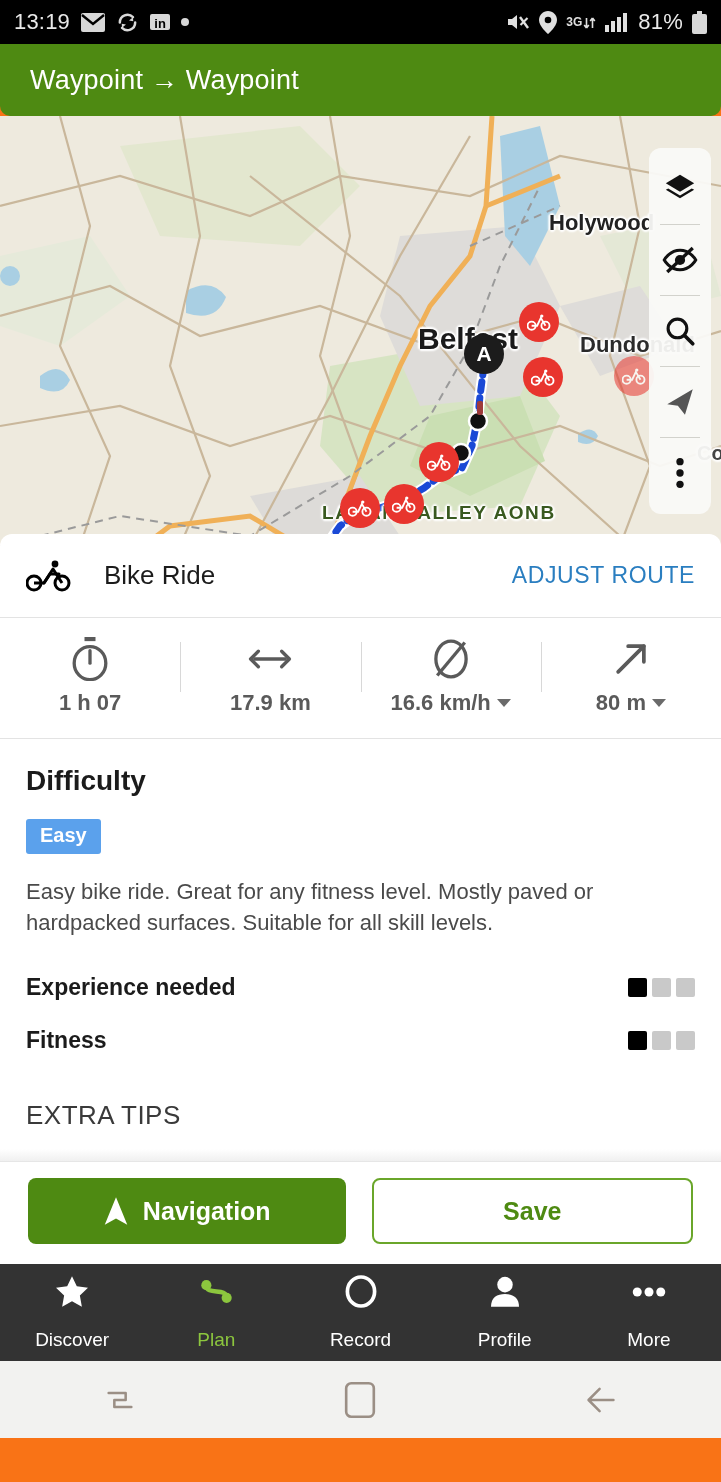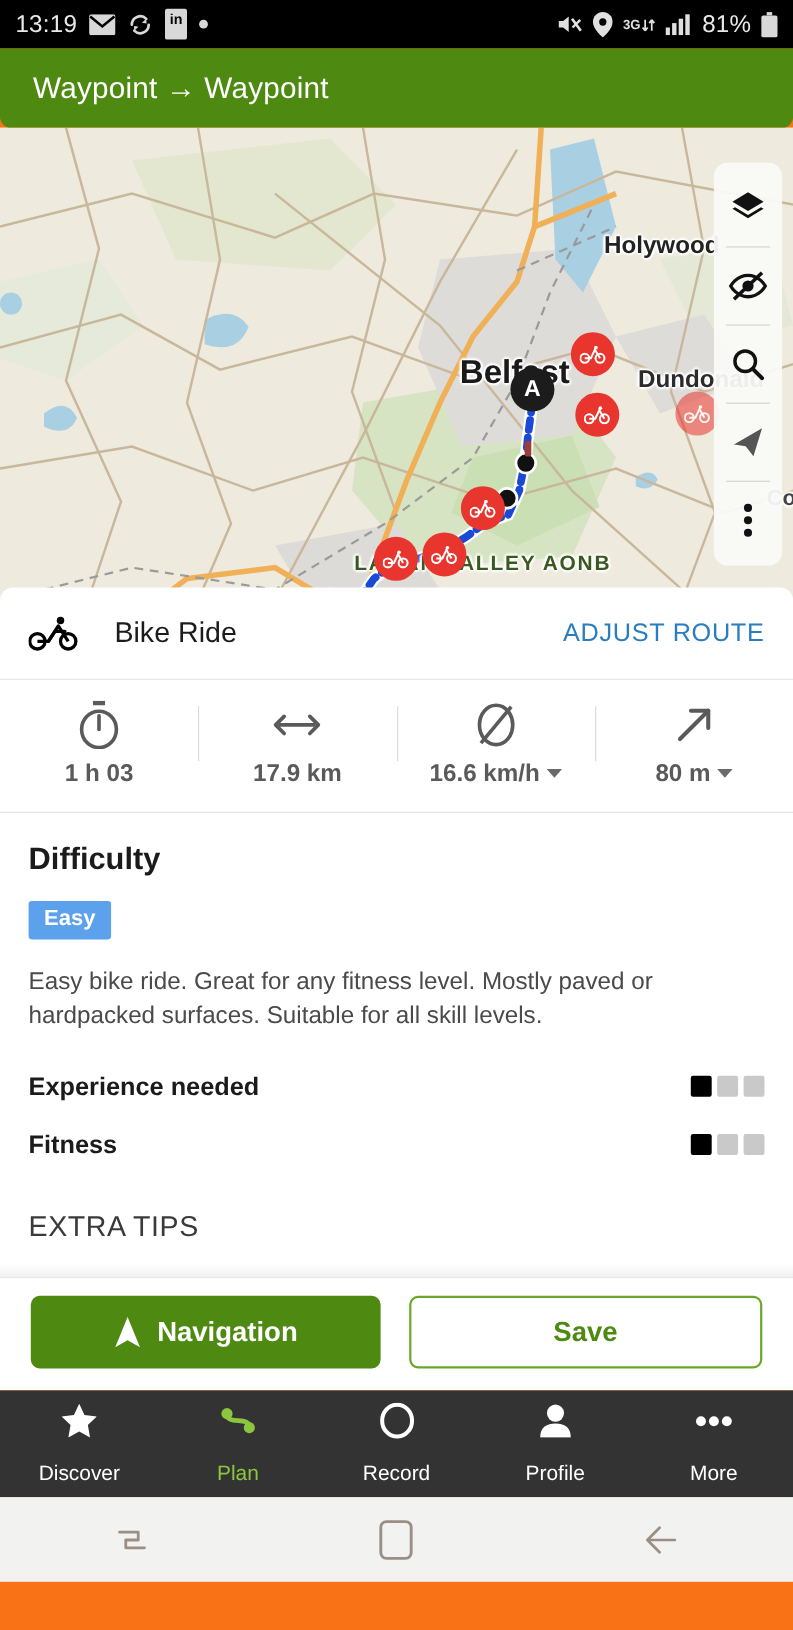--- a/index.html
+++ b/index.html
@@ -15,21 +15,21 @@
   .statusbar {
     height: 44px; background: #000; display: flex; align-items: center;
     padding: 0 14px; color: #e8e8e8;
   }
   .sb-left { display: flex; align-items: center; gap: 11px; }
   .sb-right { display: flex; align-items: center; gap: 9px; margin-left: auto; }
   .sb-time { font-size: 22px; letter-spacing: .2px; color: #e9e9e9; }
   .sb-pct { font-size: 22px; color: #e9e9e9; letter-spacing: .2px; }
   .ic { display: inline-block; line-height: 0; }
   .li-badge {
-    width: 20px; height: 28px; background:#d8d8d8; color:#000;
+    width: 20px; height: 16px; background:#d8d8d8; color:#000;
     font-size: 13px; font-weight: 700; line-height: 20px; text-align:center;
     border-radius: 2px; font-family:"Liberation Sans", sans-serif;
   }
   .dot-white { width: 8px; height: 8px; border-radius: 50%; background:#d8d8d8; }
   .net3g { display:flex; align-items:center; gap:1px; }
   .net3g .lbl { font-size: 12px; font-weight:700; color:#e0e0e0; line-height:1; }
 
   
   .header {
     position: relative; height: 72px; background: #4e8a12;
@@ -402,21 +402,21 @@
 
     <div class="stats">
       <div class="stat">
         <span class="stat-icon">
           <svg width="42" height="44" viewBox="0 0 30 32">
             <rect x="11" y="0" width="8" height="3" fill="#5a5a5a"></rect>
             <ellipse cx="15" cy="19" rx="11.5" ry="12" fill="none" stroke="#5a5a5a" stroke-width="2.4"></ellipse>
             <path d="M15 10 V19" stroke="#5a5a5a" stroke-width="2.4" stroke-linecap="round"></path>
           </svg>
         </span>
-        <span class="stat-val">1 h 03</span>
+        <span class="stat-val">1 h 07</span>
       </div>
       <div class="stat">
         <span class="stat-icon">
           <svg width="44" height="44" viewBox="0 0 34 24">
             <path d="M4 12 H30" stroke="#5a5a5a" stroke-width="2.6"></path>
             <path d="M8 6 L2 12 L8 18" stroke="#5a5a5a" stroke-width="2.6" fill="none" stroke-linecap="round" stroke-linejoin="round"></path>
             <path d="M26 6 L32 12 L26 18" stroke="#5a5a5a" stroke-width="2.6" fill="none" stroke-linecap="round" stroke-linejoin="round"></path>
           </svg>
         </span>
         <span class="stat-val">17.9 km</span>

